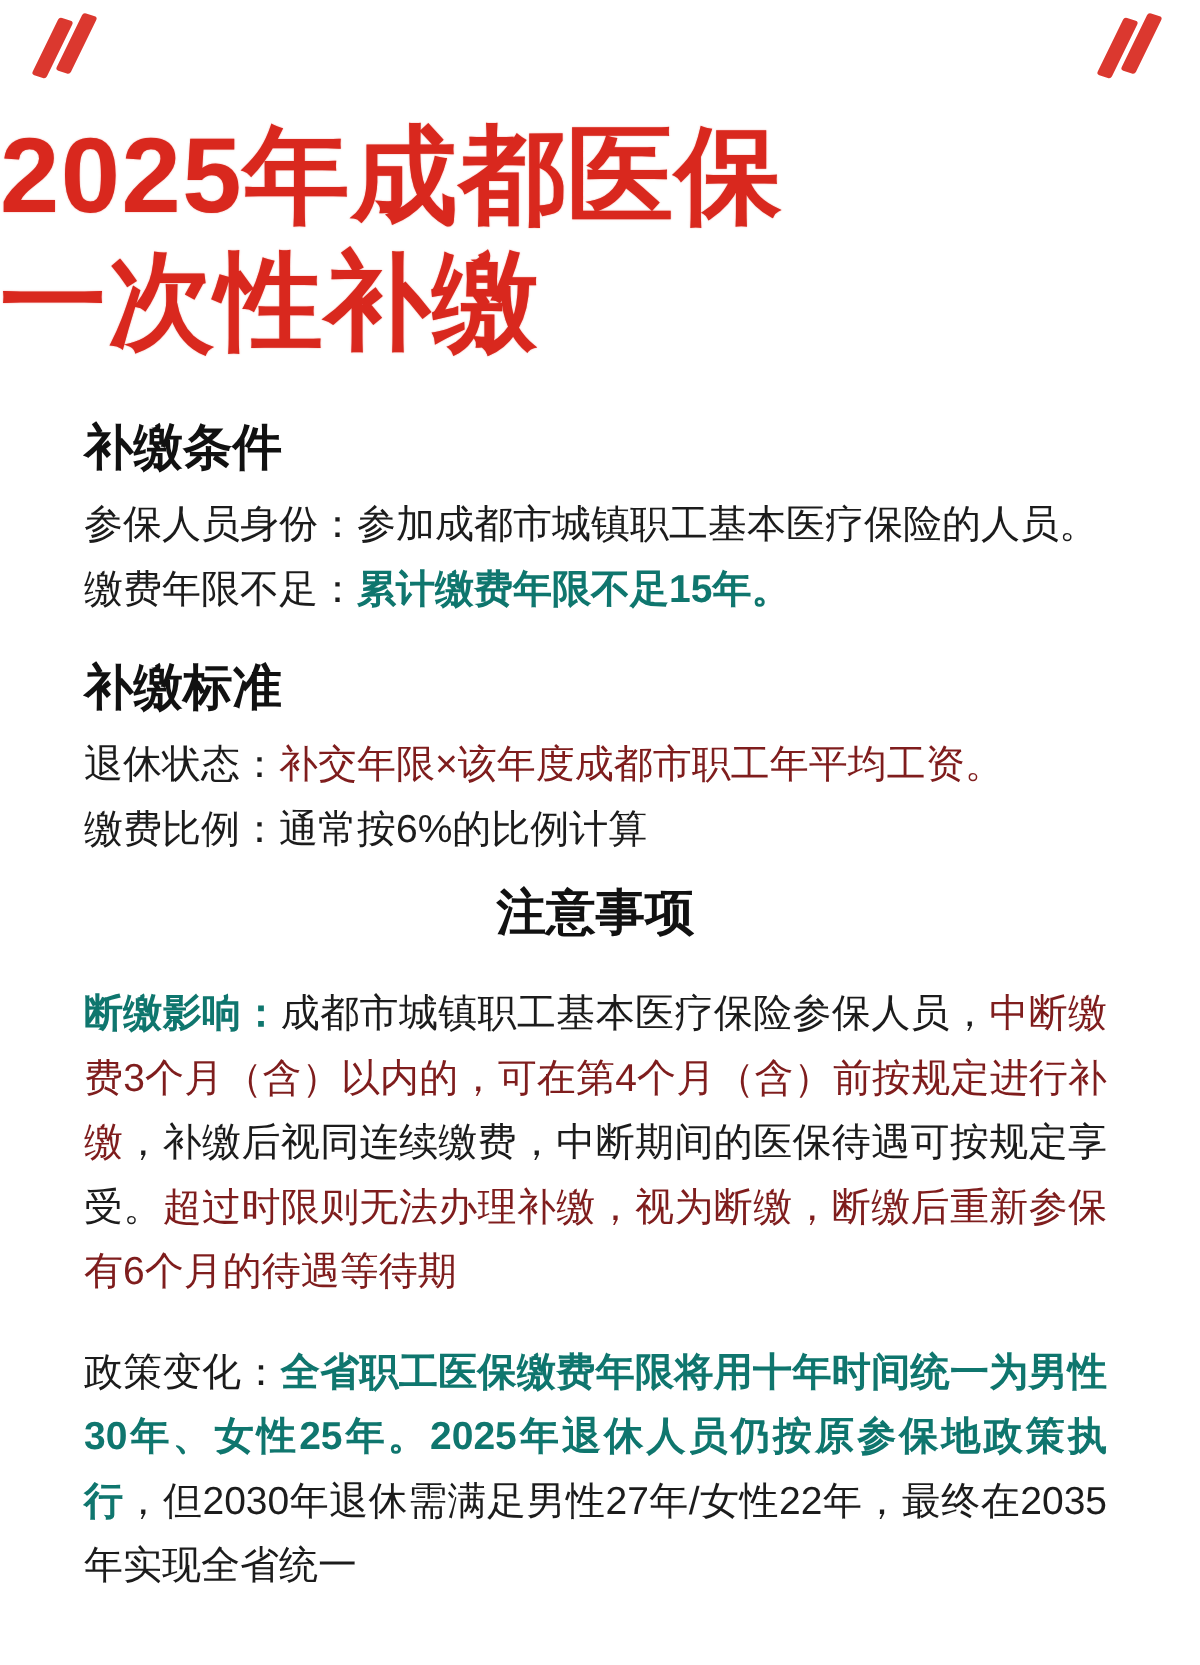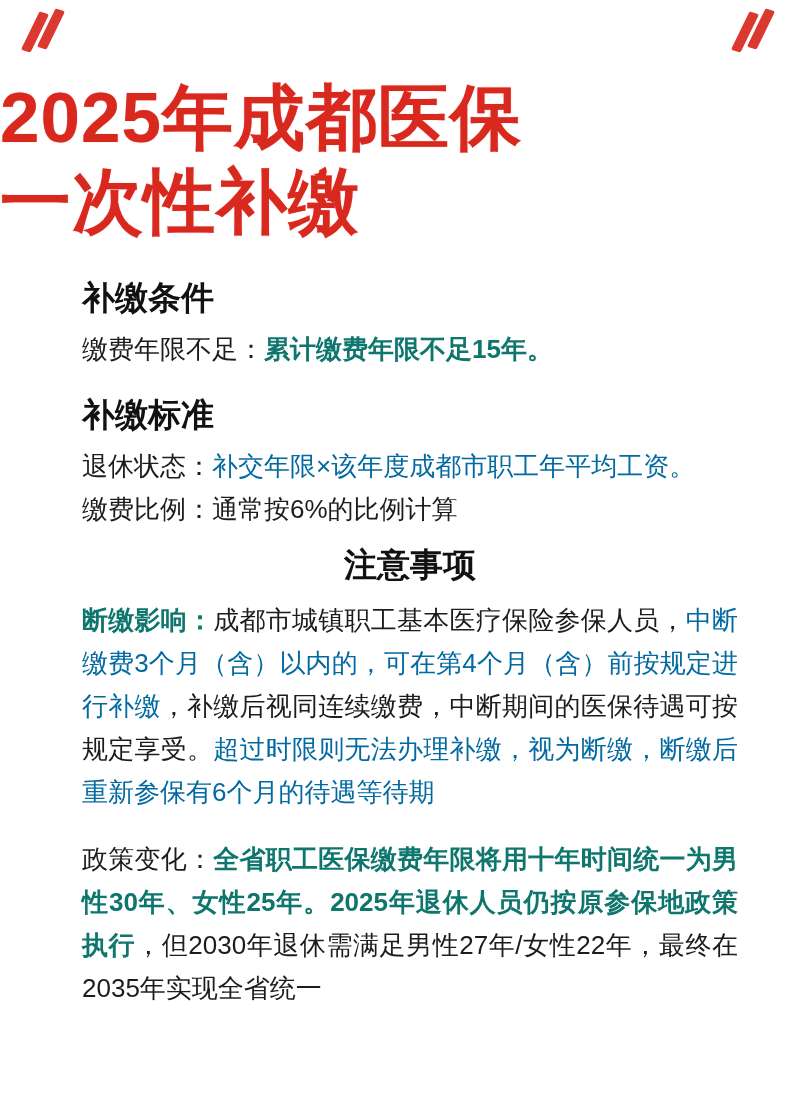--- a/index.html
+++ b/index.html
@@ -44,21 +44,21 @@
     color: #d9281e;
     font-size: 71px;
     line-height: 84px;
     font-weight: 800;
     letter-spacing: 1px;
     text-shadow: 0 0 1px rgba(217,40,30,0.55);
   }
 
   
   .content {
-    padding-left: 82px;
+    padding-left: 56px;
     padding-right: 62px;
   }
 
   .section-heading {
     font-size: 33px;
     line-height: 40px;
     font-weight: 800;
     color: #111111;
   }
   .h1 { margin-top: 34px; }
@@ -74,24 +74,24 @@
     white-space: nowrap;
   }
 
   .para {
     font-size: 26px;
     line-height: 43px;
     font-weight: 500;
     color: #1c1c1c;
     text-align: justify;
   }
-  .para.p1 { margin-top: 14px; }
+  .para.p1 { margin-top: 26px; }
   .para.p2 { margin-top: 24px; }
 
-  .red      { color: #0369a1; }
+  .red      { color: #7f1d1d; }
   .red-bold { color: #0f766e; font-weight: 800; }
   .black    { color: #1c1c1c; }
 </style>
 </head>
 <body>
 
 <div class="corner-mark left">
   <div class="bar b1"></div>
     <div class="bar b2"></div>
 </div>
@@ -102,20 +102,23 @@
 
 <div class="title">
   <div>2025年成都医保</div>
   <div>一次性补缴</div>
 </div>
 
 <div class="content">
 
   <div class="section-heading h1">补缴条件</div>
   <div class="lines">
+    <div class="line">
+      <span class="black">参保人员身份：参加成都市城镇职工基本医疗保险的人员。</span>
+    </div>
     <div class="line">
       <span class="black">缴费年限不足：</span><span class="red-bold">累计缴费年限不足15年。</span>
     </div>
   </div>
 
   <div class="section-heading h2">补缴标准</div>
   <div class="lines">
     <div class="line">
       <span class="black">退休状态：</span><span class="red">补交年限×该年度成都市职工年平均工资。</span>
     </div>

